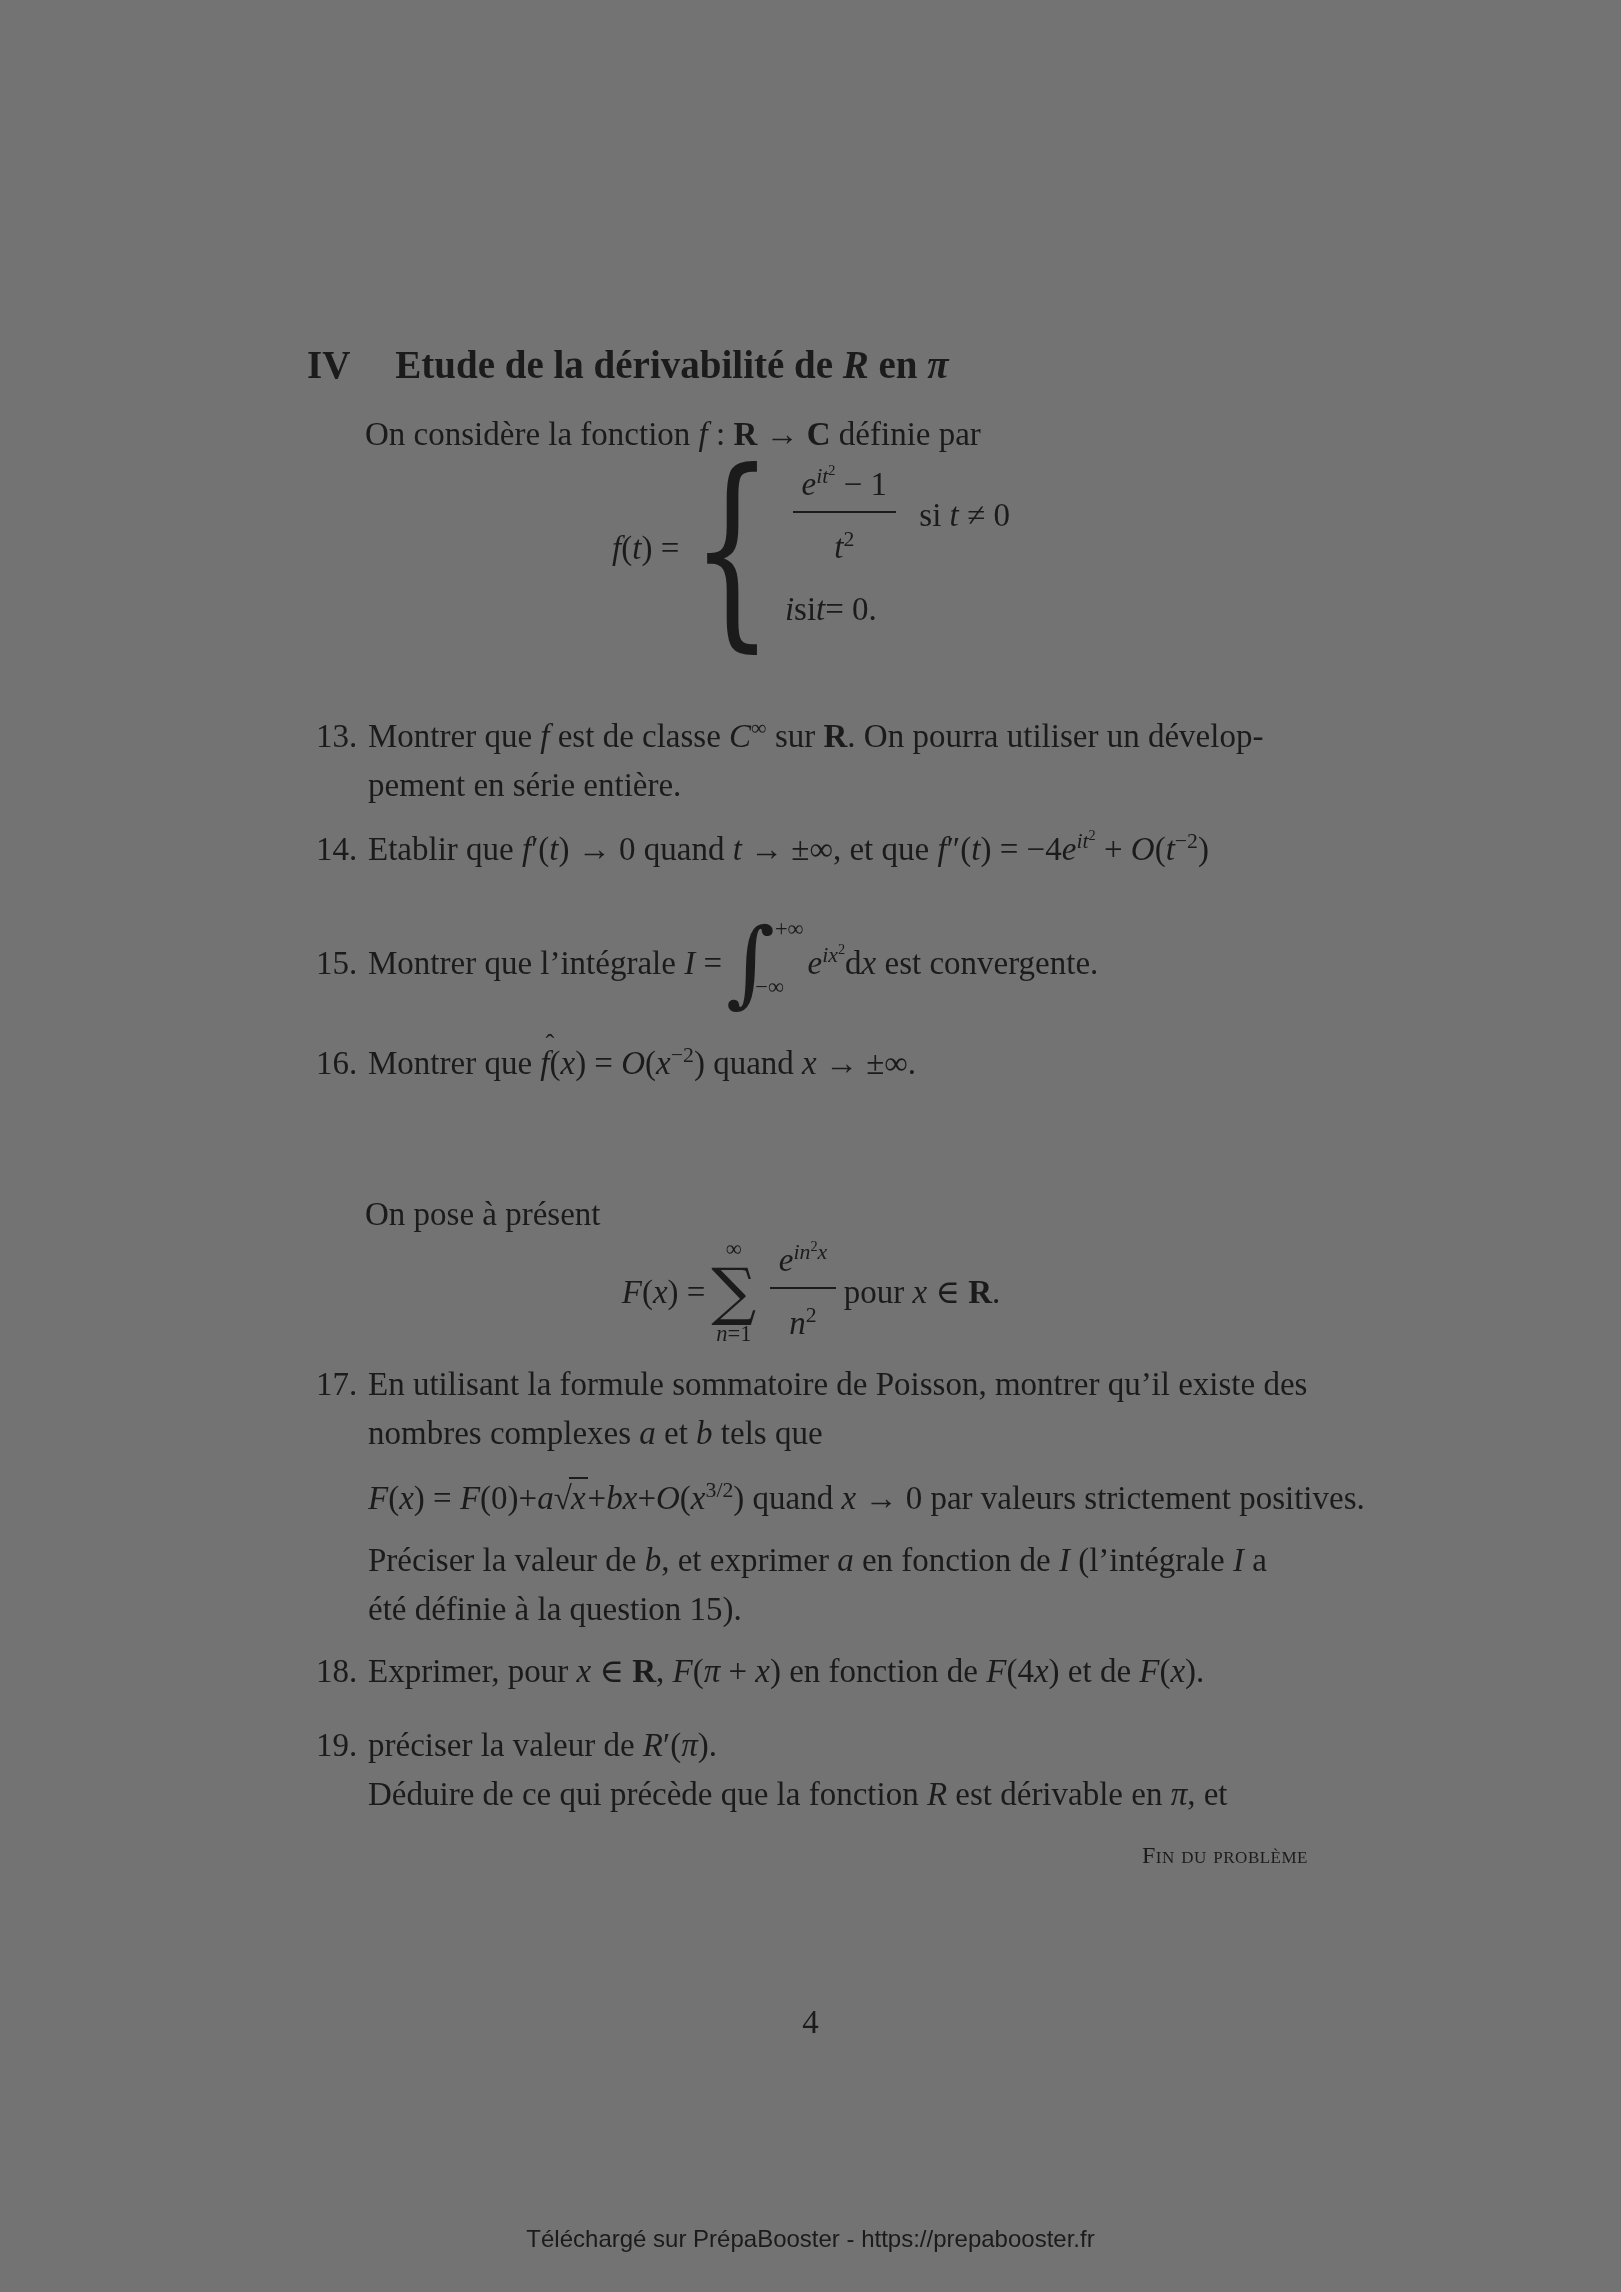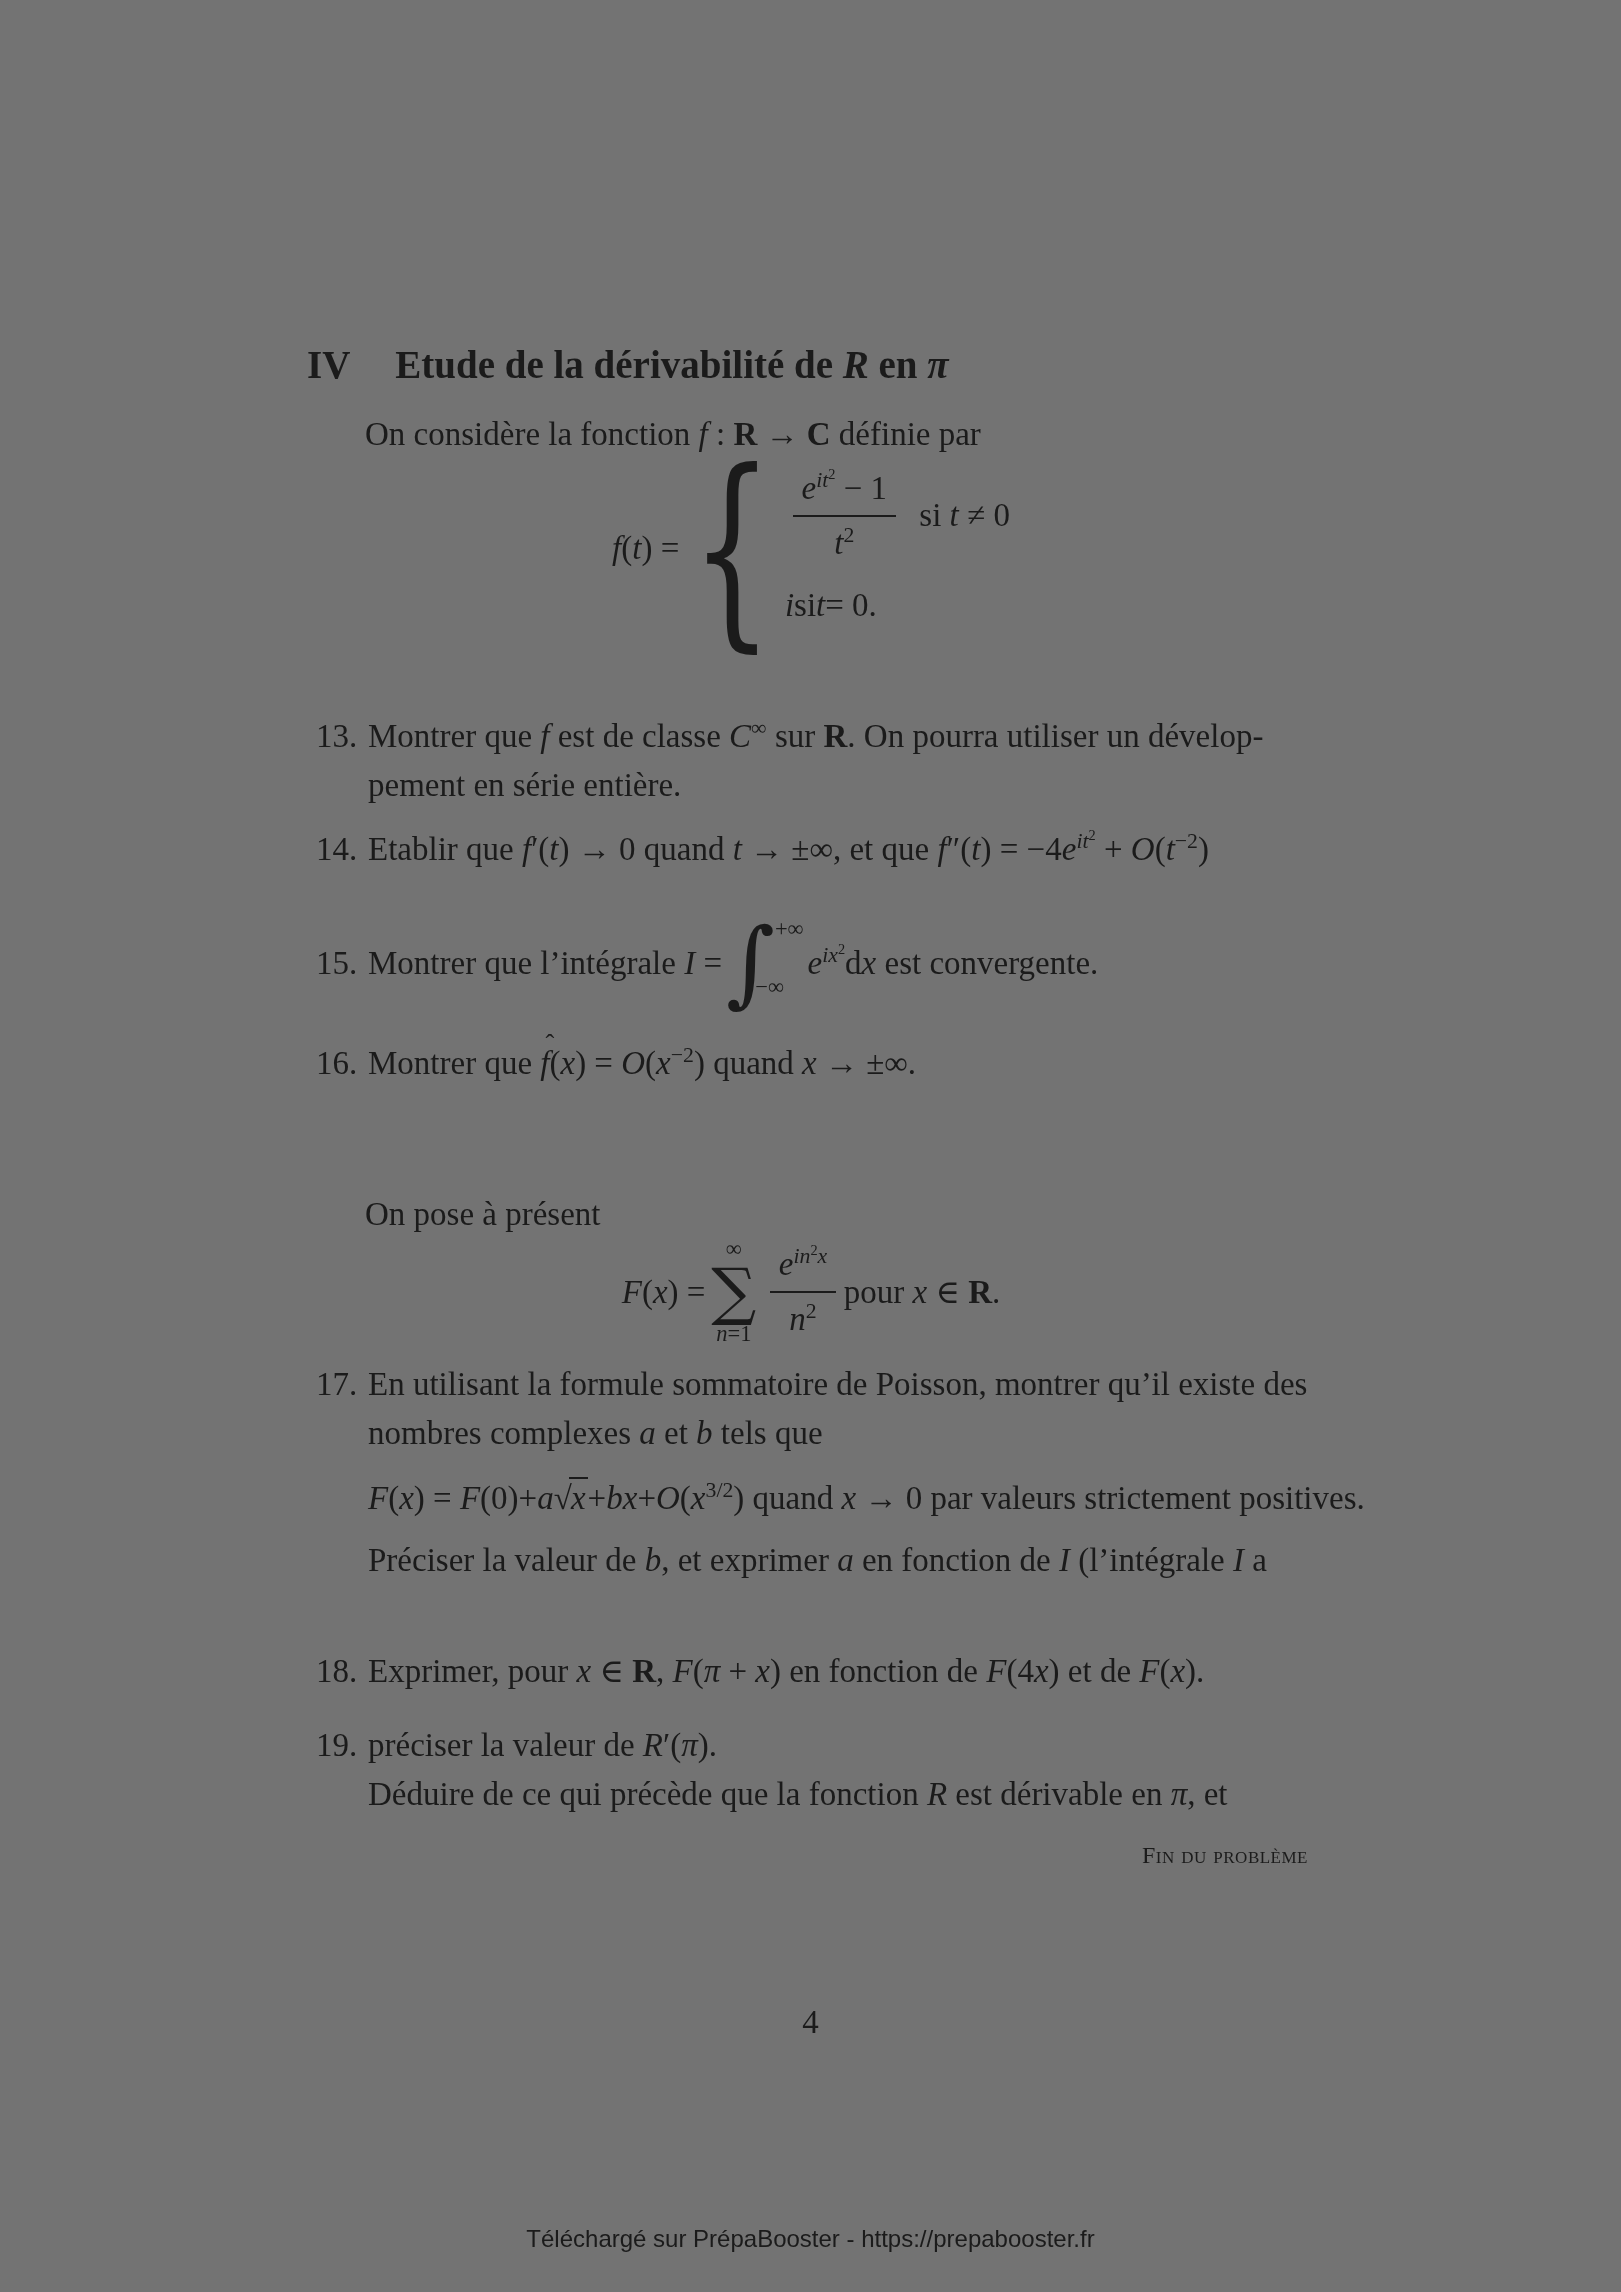--- a/index.html
+++ b/index.html
@@ -22,21 +22,21 @@
   #eq2{top:1221px;height:142px}
 
   .brace{font-size:129px;line-height:1;transform:scaleY(1.62);transform-origin:center;
          margin:0 3.9px 0 11.8px;font-weight:400;font-family:"DejaVu Serif",serif}
   .cases{display:flex;flex-direction:column;gap:15px;padding-left:7.8px}
   .crow{display:flex;align-items:center}
   .cond{margin-left:15.7px}
 
   .frac{display:inline-flex;flex-direction:column;align-items:center;margin:0 7.8px;vertical-align:middle}
   .frac .num{padding:0 8.8px 4.9px;border-bottom:2px solid currentColor;line-height:45px;text-align:center}
-  .frac .den{padding-top:4px;line-height:45px;text-align:left}
+  .frac .den{padding-top:12px;line-height:45px;text-align:left}
 
   .sum{display:inline-flex;flex-direction:column;align-items:center;line-height:1;margin:0 5.9px}
   .sum .sum-top,.sum .sum-bot{font-size:22.5px;line-height:1.1}
   .sum .sum-sign{font-size:63px;line-height:.95;font-family:"DejaVu Serif",serif}
 
   .integral{display:inline-flex;align-items:stretch;margin:0 3.9px}
   .int-sign{font-size:94px;line-height:94px;font-family:"DejaVu Serif",serif}
   .int-lims{display:flex;flex-direction:column;justify-content:space-between;font-size:22.5px;line-height:1;padding:2px 0 11.8px}
   .int-bot{margin-left:-19.6px}
 
@@ -138,20 +138,21 @@
   </div>
 
   <div class="item" id="item17" style="top:1360px">
     <span class="qnum">17.</span>
     <div class="qbody">
       <div class="mline">En utilisant la formule sommatoire de Poisson, montrer qu’il existe des</div>
       <div class="mline">nombres complexes <span class="it">a</span> et <span class="it">b</span> tels que</div>
       <div class="mline formula"><span class="it">F</span>(<span class="it">x</span>) = <span class="it">F</span>(0)+<span class="it">a</span>√<span class="rad"><span class="it">x</span></span>+<span class="it">bx</span>+<span class="it">O</span>(<span class="it">x</span><span class="sup">3/2</span>) quand <span class="it">x</span> → 0 par valeurs strictement positives.</div>
       <div class="para2">
         <div class="mline">Préciser la valeur de <span class="it">b</span>, et exprimer <span class="it">a</span> en fonction de <span class="it">I</span> (l’intégrale <span class="it">I</span> a</div>
+        <div class="mline">été définie à la question 15).</div>
       </div>
     </div>
   </div>
 
   <div class="item" id="item18" style="top:1647px">
     <span class="qnum">18.</span>
     <div class="qbody">
       <div class="mline">Exprimer, pour <span class="it">x</span> ∈ <span class="bf">R</span>, <span class="it">F</span>(<span class="it">π</span> + <span class="it">x</span>) en fonction de <span class="it">F</span>(4<span class="it">x</span>) et de <span class="it">F</span>(<span class="it">x</span>).</div>
     </div>
   </div>

